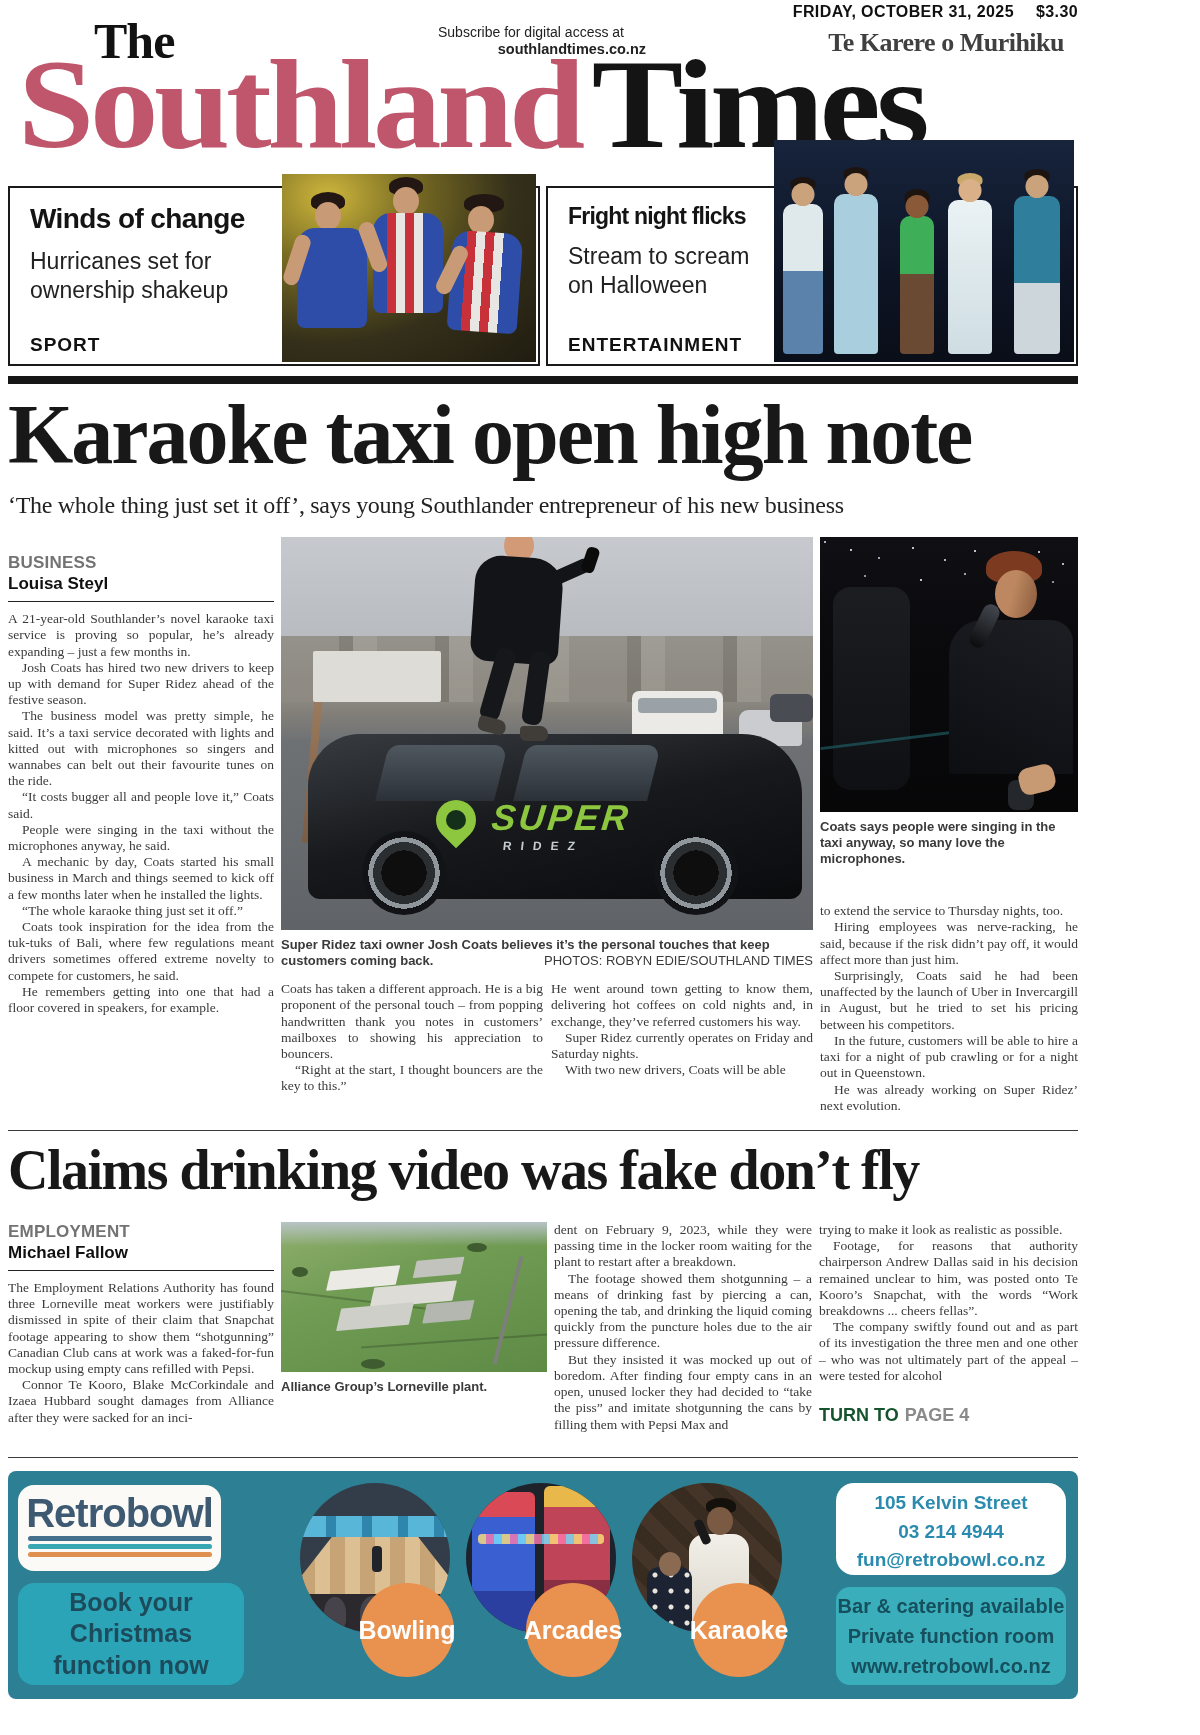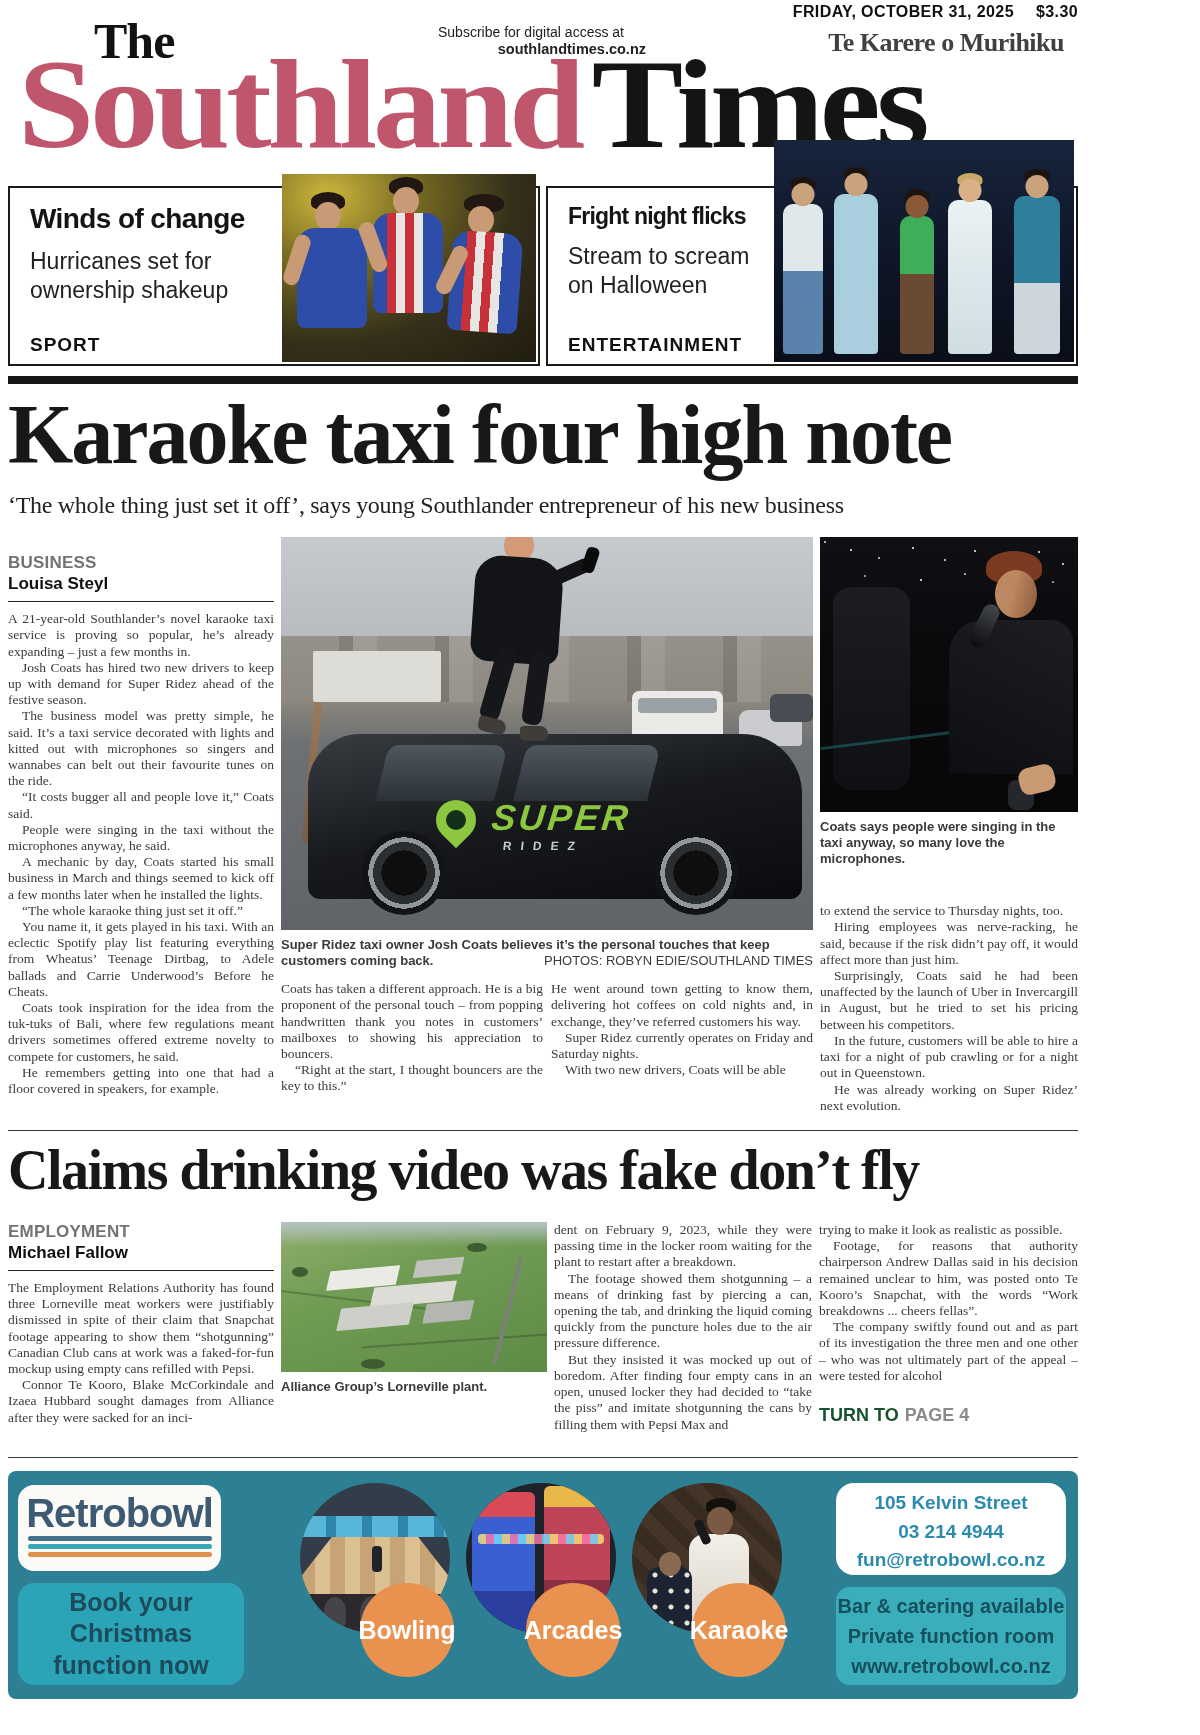--- a/index.html
+++ b/index.html
@@ -237,36 +237,35 @@
                 <div class="fn-hair"></div>
                 <div class="fn-h"></div>
               </div>
         </div>
       </div>
     </div>
   </section>
 
   <div class="thickrule"></div>
 
-  <h1 class="h1">Karaoke taxi four high note</h1>
+  <h1 class="h1">Karaoke taxi open high note</h1>
   <div class="standfirst">‘The whole thing just set it off’, says young Southlander entrepreneur of his new business</div>
 
   <section class="art1">
 
     <div class="bodycol pad-top">
       <div class="kicker">BUSINESS</div>
       <div class="byline">Louisa Steyl</div>
       <p>A 21-year-old Southlander’s novel karaoke taxi service is proving so popular, he’s already expanding – just a few months in.</p>
       <p>Josh Coats has hired two new drivers to keep up with demand for Super Ridez ahead of the festive season.</p>
       <p>The business model was pretty simple, he said. It’s a taxi service decorated with lights and kitted out with microphones so singers and wannabes can belt out their favourite tunes on the ride.</p>
       <p>“It costs bugger all and people love it,” Coats said.</p>
       <p>People were singing in the taxi without the microphones anyway, he said.</p>
       <p>A mechanic by day, Coats started his small business in March and things seemed to kick off a few months later when he installed the lights.</p>
       <p>“The whole karaoke thing just set it off.”</p>
-      <p>You name it, it gets played in his taxi. With an eclectic Spotify play list featuring everything from Wheatus’ Teenage Dirtbag, to Adele ballads and Carrie Underwood’s Before he Cheats.</p>
       <p>Coats took inspiration for the idea from the tuk-tuks of Bali, where few regulations meant drivers sometimes offered extreme novelty to compete for customers, he said.</p>
       <p>He remembers getting into one that had a floor covered in speakers, for example.</p>
     </div>
 
     <div>
       <div class="photo taxi">
         <div class="ab tx-bldg"></div>
             <div class="ab tx-shop"></div>
         <div class="ab tx-van">
               <i></i>

